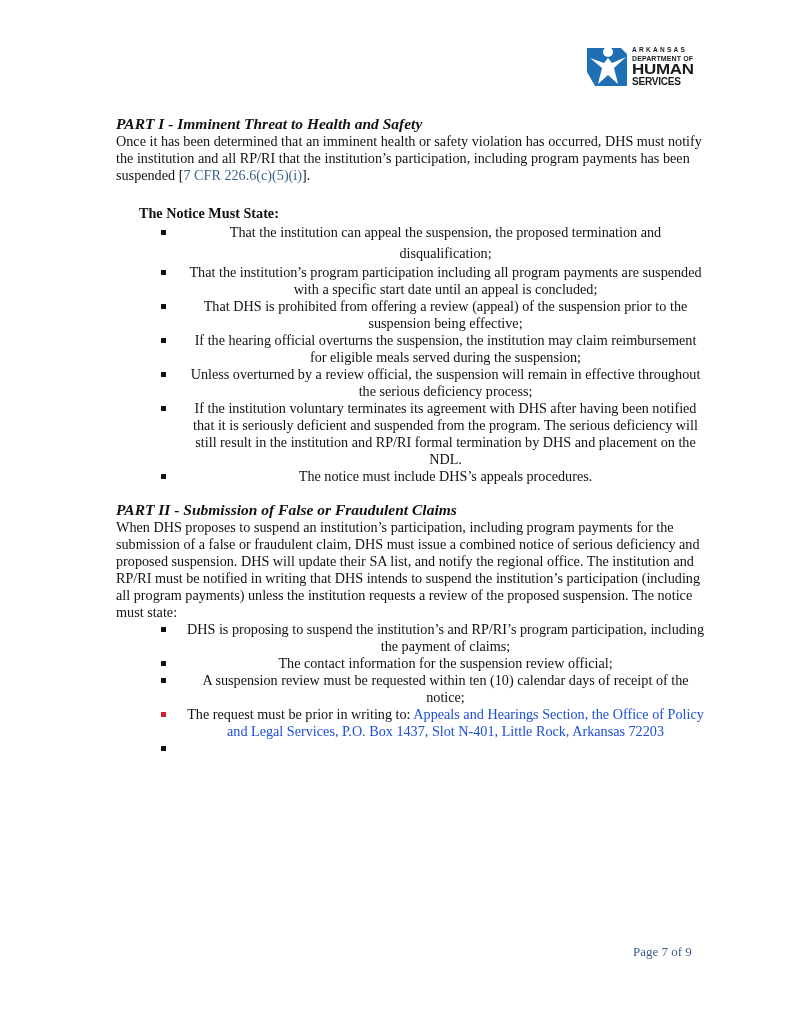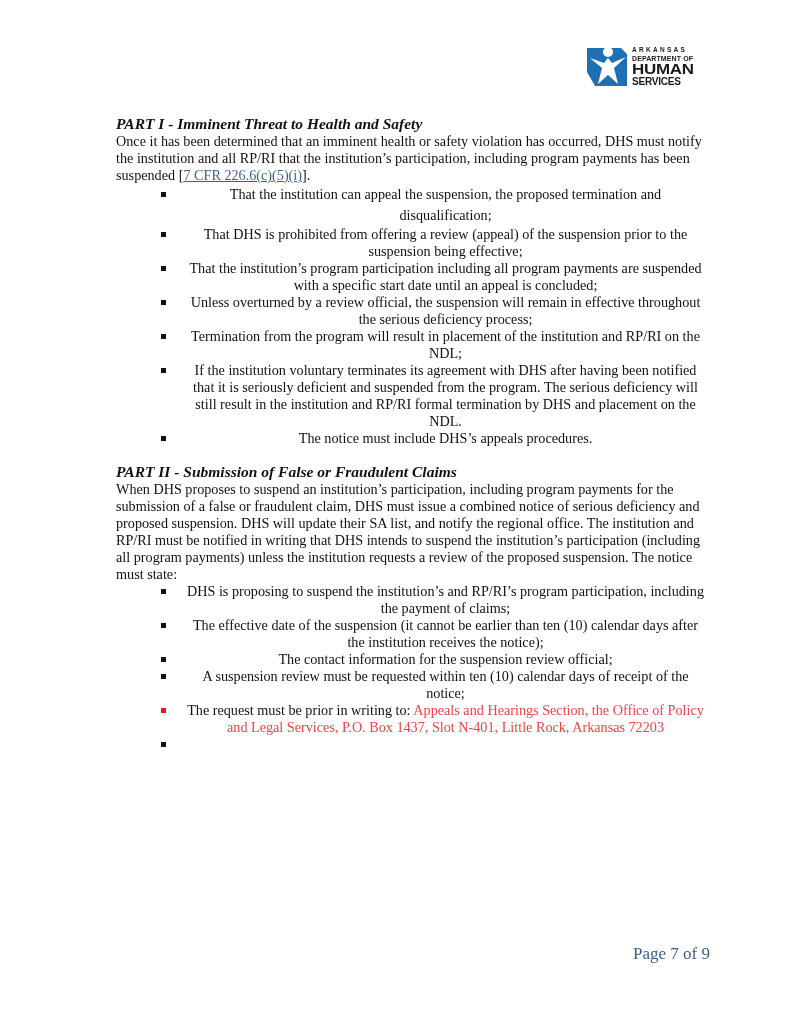--- a/index.html
+++ b/index.html
@@ -12,36 +12,36 @@
   .logo-text { position: absolute; left: 45px; top: 1px; font-family: "Liberation Sans", "DejaVu Sans", sans-serif;
                font-weight: bold; color: #1a1a1a; line-height: 1; }
   .logo-text .l1 { font-size: 6.5px; letter-spacing: 2.3px; }
   .logo-text .l2 { font-size: 7px; letter-spacing: 0.1px; margin-top: 1px; }
   .logo-text .l3 { font-size: 17px; letter-spacing: -0.3px; margin-top: 0px; transform: scaleY(0.85); transform-origin: top left; }
   .logo-text .l4 { font-size: 10px; letter-spacing: -0.2px; margin-top: -2px; }
 
   .content { position: absolute; left: 116px; top: 107px; width: 590px; font-size: 14.2px; line-height: 17px; margin-top: 8px; }
   .heading { font-weight: bold; font-style: italic; font-size: 15.5px; line-height: 18px; }
   p { margin: 0; }
-  .cite { color: #3b5f8a; text-decoration: underline; }
+  .cite { color: #3b5f8a; }
   .notice-label { font-weight: bold; margin: 21px 0 0 23px; }
 
   ul.bullets { list-style: none; margin: 0; padding: 0 0 0 69px; text-align: center; }
   ul.bullets li { position: relative; }
   ul.bullets li .bullet { position: absolute; left: -24px; top: 6px; width: 5px; height: 5px; background: #111; }
   ul.bullets li.red .bullet { background: #d0202a; }
-  .red-text { color: #ef4444; }
+  .red-text { color: #1d4ed8; }
 
   .list1 { margin-top: 21px; }
   .list1 li:first-child { line-height: 21px; }
   .list1 li:first-child .bullet { top: 8px; }
   .part2 { margin-top: 16px; }
   .list2 { margin-top: 21px; }
 
-  .footer { position: absolute; left: 633px; top: 944px; font-size: 17px; color: #3b5f8a; }
+  .footer { position: absolute; left: 633px; top: 944px; font-size: 13px; color: #3b5f8a; }
 </style>
 </head>
 <body>
 
 <div class="page">
 
   <div class="logo">
     <svg class="logo-mark" viewBox="0 0 42 42">
       <rect x="0" y="2" width="40" height="38" fill="#1f6fb5"></rect>
       <path d="M8 2 L34 2 L40 8 L40 2 Z" fill="#ffffff"></path>
@@ -55,37 +55,37 @@
       <div class="l3">HUMAN</div>
       <div class="l4">SERVICES</div>
     </div>
   </div>
 
   <div class="content">
 
     <section>
       <div class="heading">PART I - Imminent Threat to Health and Safety</div>
       <p><span>Once it has been determined that an imminent health or safety violation has occurred, DHS must notify the institution and all RP/RI that the institution’s participation, including program payments has been suspended [</span><span class="cite">7 CFR 226.6(c)(5)(i)</span><span>].</span></p>
+      <p class="notice-label">The Notice Must State:</p>
       <ul class="bullets list1">
         <li><span class="bullet"></span><span>That the institution can appeal the suspension, the proposed termination and disqualification;</span></li>
+        <li><span class="bullet"></span><span>That the institution’s program participation including all program payments are suspended with a specific start date until an appeal is concluded;</span></li>
         <li><span class="bullet"></span><span>That DHS is prohibited from offering a review (appeal) of the suspension prior to the suspension being effective;</span></li>
-        <li><span class="bullet"></span><span>That the institution’s program participation including all program payments are suspended with a specific start date until an appeal is concluded;</span></li>
+        <li><span class="bullet"></span><span>If the hearing official overturns the suspension, the institution may claim reimbursement for eligible meals served during the suspension;</span></li>
         <li><span class="bullet"></span><span>Unless overturned by a review official, the suspension will remain in effective throughout the serious deficiency process;</span></li>
-        <li><span class="bullet"></span><span>Termination from the program will result in placement of the institution and RP/RI on the NDL;</span></li>
         <li><span class="bullet"></span><span>If the institution voluntary terminates its agreement with DHS after having been notified that it is seriously deficient and suspended from the program. The serious deficiency will still result in the institution and RP/RI formal termination by DHS and placement on the NDL.</span></li>
         <li><span class="bullet"></span><span>The notice must include DHS’s appeals procedures.</span></li>
       </ul>
     </section>
 
     <section class="part2">
       <div class="heading">PART II - Submission of False or Fraudulent Claims</div>
       <p>When DHS proposes to suspend an institution’s participation, including program payments for the submission of a false or fraudulent claim, DHS must issue a combined notice of serious deficiency and proposed suspension. DHS will update their SA list, and notify the regional office. The institution and RP/RI must be notified in writing that DHS intends to suspend the institution’s participation (including all program payments) unless the institution requests a review of the proposed suspension. The notice must state:</p>
       <ul class="bullets list2">
         <li><span class="bullet"></span><span>DHS is proposing to suspend the institution’s and RP/RI’s program participation, including the payment of claims;</span></li>
-        <li><span class="bullet"></span><span>The effective date of the suspension (it cannot be earlier than ten (10) calendar days after the institution receives the notice);</span></li>
         <li><span class="bullet"></span></li>
         <li><span class="bullet"></span><span>The contact information for the suspension review official;</span></li>
         <li><span class="bullet"></span><span>A suspension review must be requested within ten (10) calendar days of receipt of the notice;</span></li>
         <li class="red"><span class="bullet"></span><span>The request must be prior in writing to: </span><span class="red-text">Appeals and Hearings Section, the Office of Policy and Legal Services, P.O. Box 1437, Slot N-401, Little Rock, Arkansas 72203</span></li>
         <li><span class="bullet"></span></li>
       </ul>
     </section>
   </div>
 
   <div class="footer">Page 7 of 9</div>

